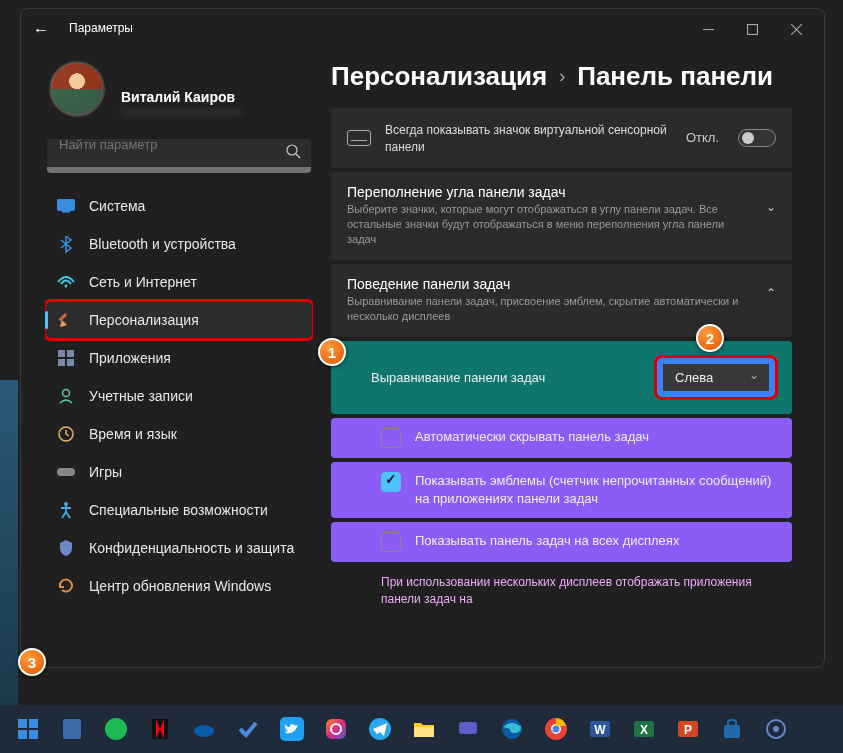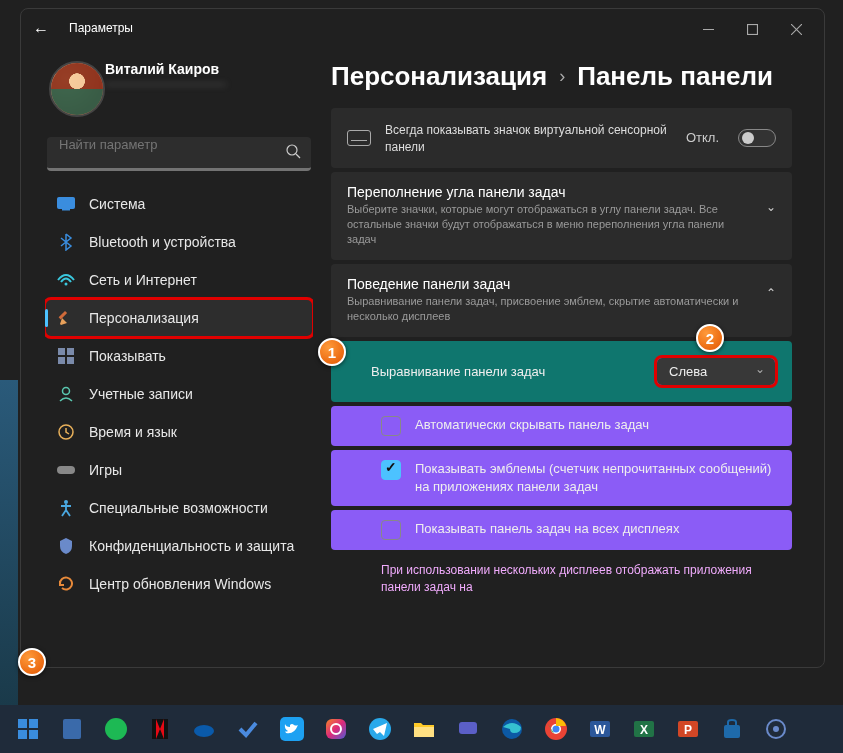--- a/index.html
+++ b/index.html
@@ -5,27 +5,27 @@
   * { box-sizing: border-box; margin: 0; padding: 0; font-family: "Segoe UI", Arial, sans-serif; }
   body { width: 843px; height: 753px; background: #202020; overflow: hidden; position: relative; }
   .window { position: absolute; top: 8px; left: 20px; width: 805px; height: 660px; background: #202020; border-radius: 8px; border: 1px solid #3a3a3a; overflow: hidden; display: flex; flex-direction: column; }
   .titlebar { height: 40px; display: flex; align-items: center; justify-content: flex-end; padding: 0 6px; }
   .tb-left { position: absolute; left: 12px; top: 10px; display: flex; align-items: center; gap: 20px; color: #fff; font-size: 12px; }
   .back-arrow { color: #fff; font-size: 16px; cursor: pointer; }
   .winbtn { width: 44px; height: 30px; display: flex; align-items: center; justify-content: center; color: #aaa; font-size: 11px; }
   .winbtn svg { width: 11px; height: 11px; }
   .content-area { flex: 1; display: flex; overflow: hidden; }
   .sidebar { width: 300px; padding: 8px 8px 0 24px; display: flex; flex-direction: column; }
-  .profile { display: flex; align-items: flex-start; gap: 0; padding: 4px 4px 18px 4px; }
+  .profile { display: flex; align-items: flex-end; gap: 16px; padding: 4px 4px 18px 4px; }
   .avatar { width: 56px; height: 56px; border-radius: 50%; background: radial-gradient(circle at 30% 30%, #ffd7a0 0%, #c1684f 70%); border: 2px solid #444; position: relative; overflow: hidden; }
   .avatar::after { content:''; position:absolute; inset:0; background: radial-gradient(circle at 50% 35%, #f7cc9e 18%, transparent 19%), linear-gradient(#8b2e19 50%, #2b5b45 50%); opacity:.9;}
   .pname { color: #fff; font-size: 14px; font-weight: 600; }
   .pemail { color: #888; font-size: 11px; filter: blur(3px); }
   .search { position: relative; margin: 0 2px 14px 2px; }
-  .search input { width: 100%; height: 34px; background: #2d2d2d; border: none; border-bottom: 3px solid #737373; border-radius: 4px; padding: 0 36px 16px 12px; color: #ccc; font-size: 13px; outline: none; }
+  .search input { width: 100%; height: 34px; background: #2d2d2d; border: none; border-bottom: 6px solid #737373; border-radius: 4px; padding: 0 36px 16px 12px; color: #ccc; font-size: 13px; outline: none; }
   .search .sicon { position: absolute; right: 10px; top: 8px; color: #ccc; }
   .nav { flex: 1; overflow-y: auto; position: relative; }
   .nav::-webkit-scrollbar{width:4px;} .nav::-webkit-scrollbar-thumb{background:#555;border-radius:2px;}
   .nav-item { display: flex; align-items: center; gap: 14px; height: 38px; padding: 0 12px; color: #e8e8e8; font-size: 14px; border-radius: 4px; cursor: pointer; position: relative; }
   .nav-item.active { background: #2d2d2d; }
   .nav-item.active::before { content:''; position:absolute; left:0; top:10px; bottom:10px; width:3px; background:#4cc2ff; border-radius:2px;}
   .nav-icon { width: 18px; height: 18px; display: flex; align-items: center; justify-content: center; font-size: 14px; }
   .main { flex: 1; padding: 8px 24px 0 10px; overflow: hidden; display: flex; flex-direction: column; }
   .breadcrumb { display: flex; align-items: center; gap: 12px; color: #fff; padding: 4px 0 16px 0; }
   .bc1 { font-size: 26px; font-weight: 600; }
@@ -36,21 +36,21 @@
   .row.indent { padding-left: 40px; background: #0f766e;}
   .row .rtitle { font-size: 14px; color: #fff; }
   .row .rdesc { font-size: 11px; color: #9a9a9a; line-height: 1.4; margin-top: 2px;}
   .row .rtext { flex:1;}
   .row .chev { color: #ccc; font-size: 12px;}
   .toggle-label { color:#ccc; font-size: 13px; margin-right: 5px; text-align: center;}
   .toggle { width: 38px; height: 18px; border-radius: 10px; border: 1px solid #888; background:#333; position: relative;}
   .toggle::after{content:''; position:absolute; left:3px; top:2px; width:12px; height:12px; border-radius:50%; background:#ccc;}
   .touchpad-icon { width:24px; height:16px; border:1.5px solid #aaa; border-radius:3px; position:relative;}
   .touchpad-icon::after{content:''; position:absolute; bottom:0; left:3px; right:3px; height:4px; border-top:1.5px solid #aaa;}
-  .dropdown { background: #383838; border: 1px solid #3b82f6; border-radius: 4px; padding: 6px 30px 6px 12px; color:#eee; font-size: 13px; position: relative; min-width: 120px;}
+  .dropdown { background: #383838; border: 7px solid #3b82f6; border-radius: 4px; padding: 6px 30px 6px 12px; color:#eee; font-size: 13px; position: relative; min-width: 120px;}
   .dropdown::after { content:'⌄'; position:absolute; right:10px; top:4px; color:#aaa; font-size:12px;}
   .checkbox { width: 20px; height: 20px; border-radius: 4px; border: 1.5px solid #888; flex-shrink:0;}
   .checkbox.checked { background:#4cc2ff; border-color:#4cc2ff; position:relative;}
   .checkbox.checked::after{content:'✓'; color:#111; position:absolute; left:3px; top:-2px; font-size:14px; font-weight:bold;}
   .cb-row { display:flex; align-items:flex-start; gap:14px; padding: 10px 16px 10px 50px; background:#8b5cf6; border-radius:4px; margin-bottom:4px;}
   .cb-row .cblabel{ color:#eee; font-size:13px; line-height:1.4;}
   .disabled-note { color:#f0abfc; font-size: 12px; padding: 8px 16px 8px 50px; line-height: 1.4;}
   .highlight-red { outline: 3px solid #e00000; border-radius: 6px; outline-offset: -1px;}
   .marker { position: absolute; width: 28px; height: 28px; border-radius: 50%; background: radial-gradient(circle at 35% 30%, #ff9a3a, #e25500); border: 2px solid #fff; color:#fff; font-weight:bold; font-size:15px; display:flex; align-items:center; justify-content:center; box-shadow: 0 1px 4px rgba(0,0,0,.6); z-index: 50;}
   .taskbar { position: absolute; left: 0; right: 0; bottom: 0; height: 48px; background: #1f2b3a; display: flex; align-items: center; padding: 0 8px; gap: 4px;}
@@ -144,21 +144,21 @@
         </div>
         <div class="nav-item">
           <span class="nav-icon">
             <svg width="16" height="16" viewBox="0 0 16 16">
                 <rect x="0" y="0" width="7" height="7" fill="#7a8aaa"></rect>
                 <rect x="9" y="0" width="7" height="7" fill="#7a8aaa"></rect>
                 <rect x="0" y="9" width="7" height="7" fill="#7a8aaa"></rect>
                 <rect x="9" y="9" width="7" height="7" fill="#7a8aaa"></rect>
               </svg>
           </span>
-          <span>Показывать</span>
+          <span>Приложения</span>
         </div>
         <div class="nav-item">
           <span class="nav-icon">
             <svg width="16" height="16" viewBox="0 0 16 16">
                 <circle cx="8" cy="5" r="3.5" fill="none" stroke="#5ac8b0" stroke-width="1.5"></circle>
                 <path d="M2 15 Q8 9 14 15" fill="none" stroke="#5ac8b0" stroke-width="1.5"></path>
               </svg>
           </span>
           <span>Учетные записи</span>
         </div>

